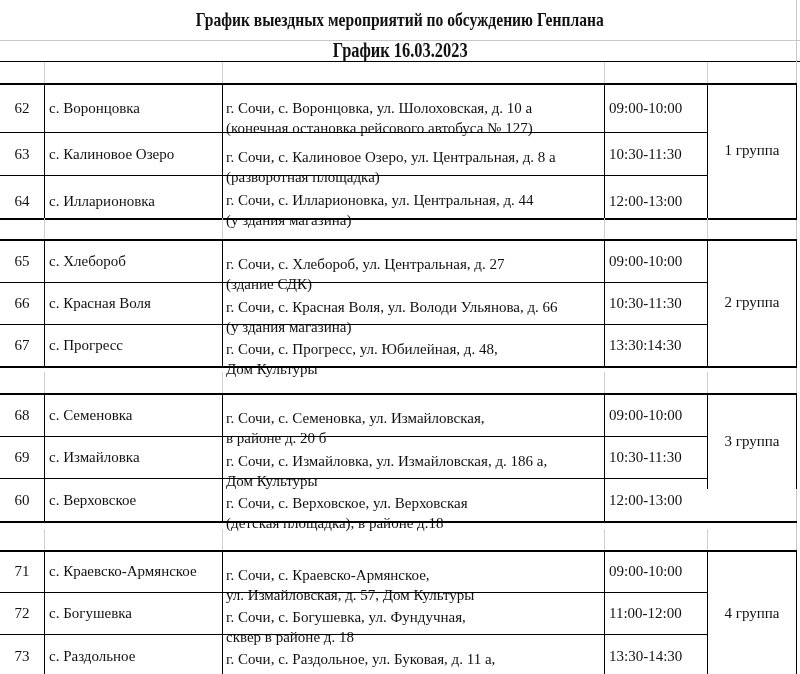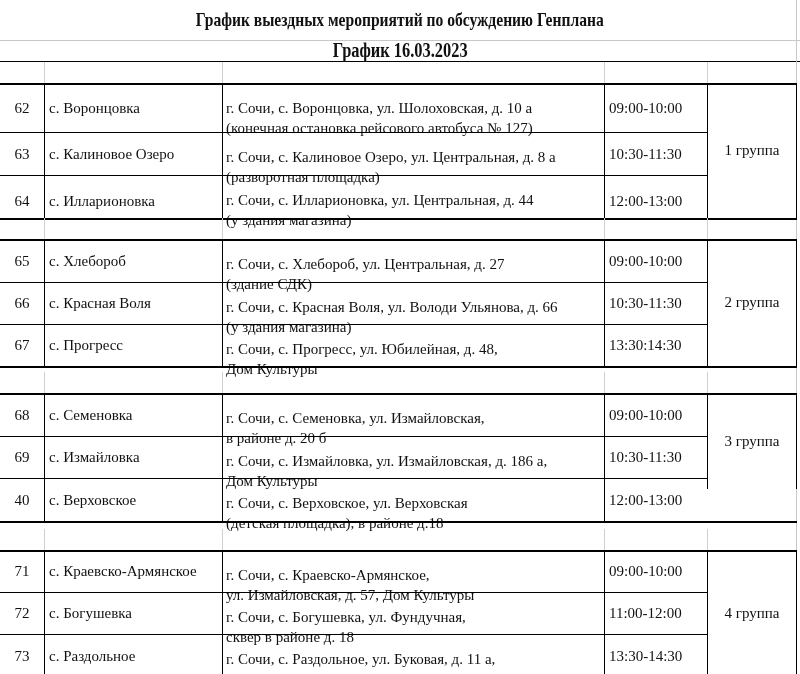--- a/index.html
+++ b/index.html
@@ -130,21 +130,21 @@
       <div class="cell num">69</div>
       <div class="cell vil">с. Измайловка</div>
       <div class="cell addr">
         <div>г. Сочи, с. Измайловка, ул. Измайловская, д. 186 а,</div>
         <div>Дом Культуры</div>
       </div>
       <div class="cell time">10:30-11:30</div>
     </div>
     <div class="hline" style="top: 478px;"></div>
     <div class="row" style="top: 478px; height: 43px; width: 707px;">
-      <div class="cell num">40</div>
+      <div class="cell num">60</div>
       <div class="cell vil">с. Верховское</div>
       <div class="cell addr">
         <div>г. Сочи, с. Верховское, ул. Верховская</div>
         <div>(детская площадка), в районе д.18</div>
       </div>
       <div class="cell time">12:00-13:00</div>
     </div>
     <div class="hfull" style="top: 521px;"></div>
     <div class="grp" style="top: 393px; height: 96px;">3 группа</div>
     <div class="spacer" style="top: 529px;">

